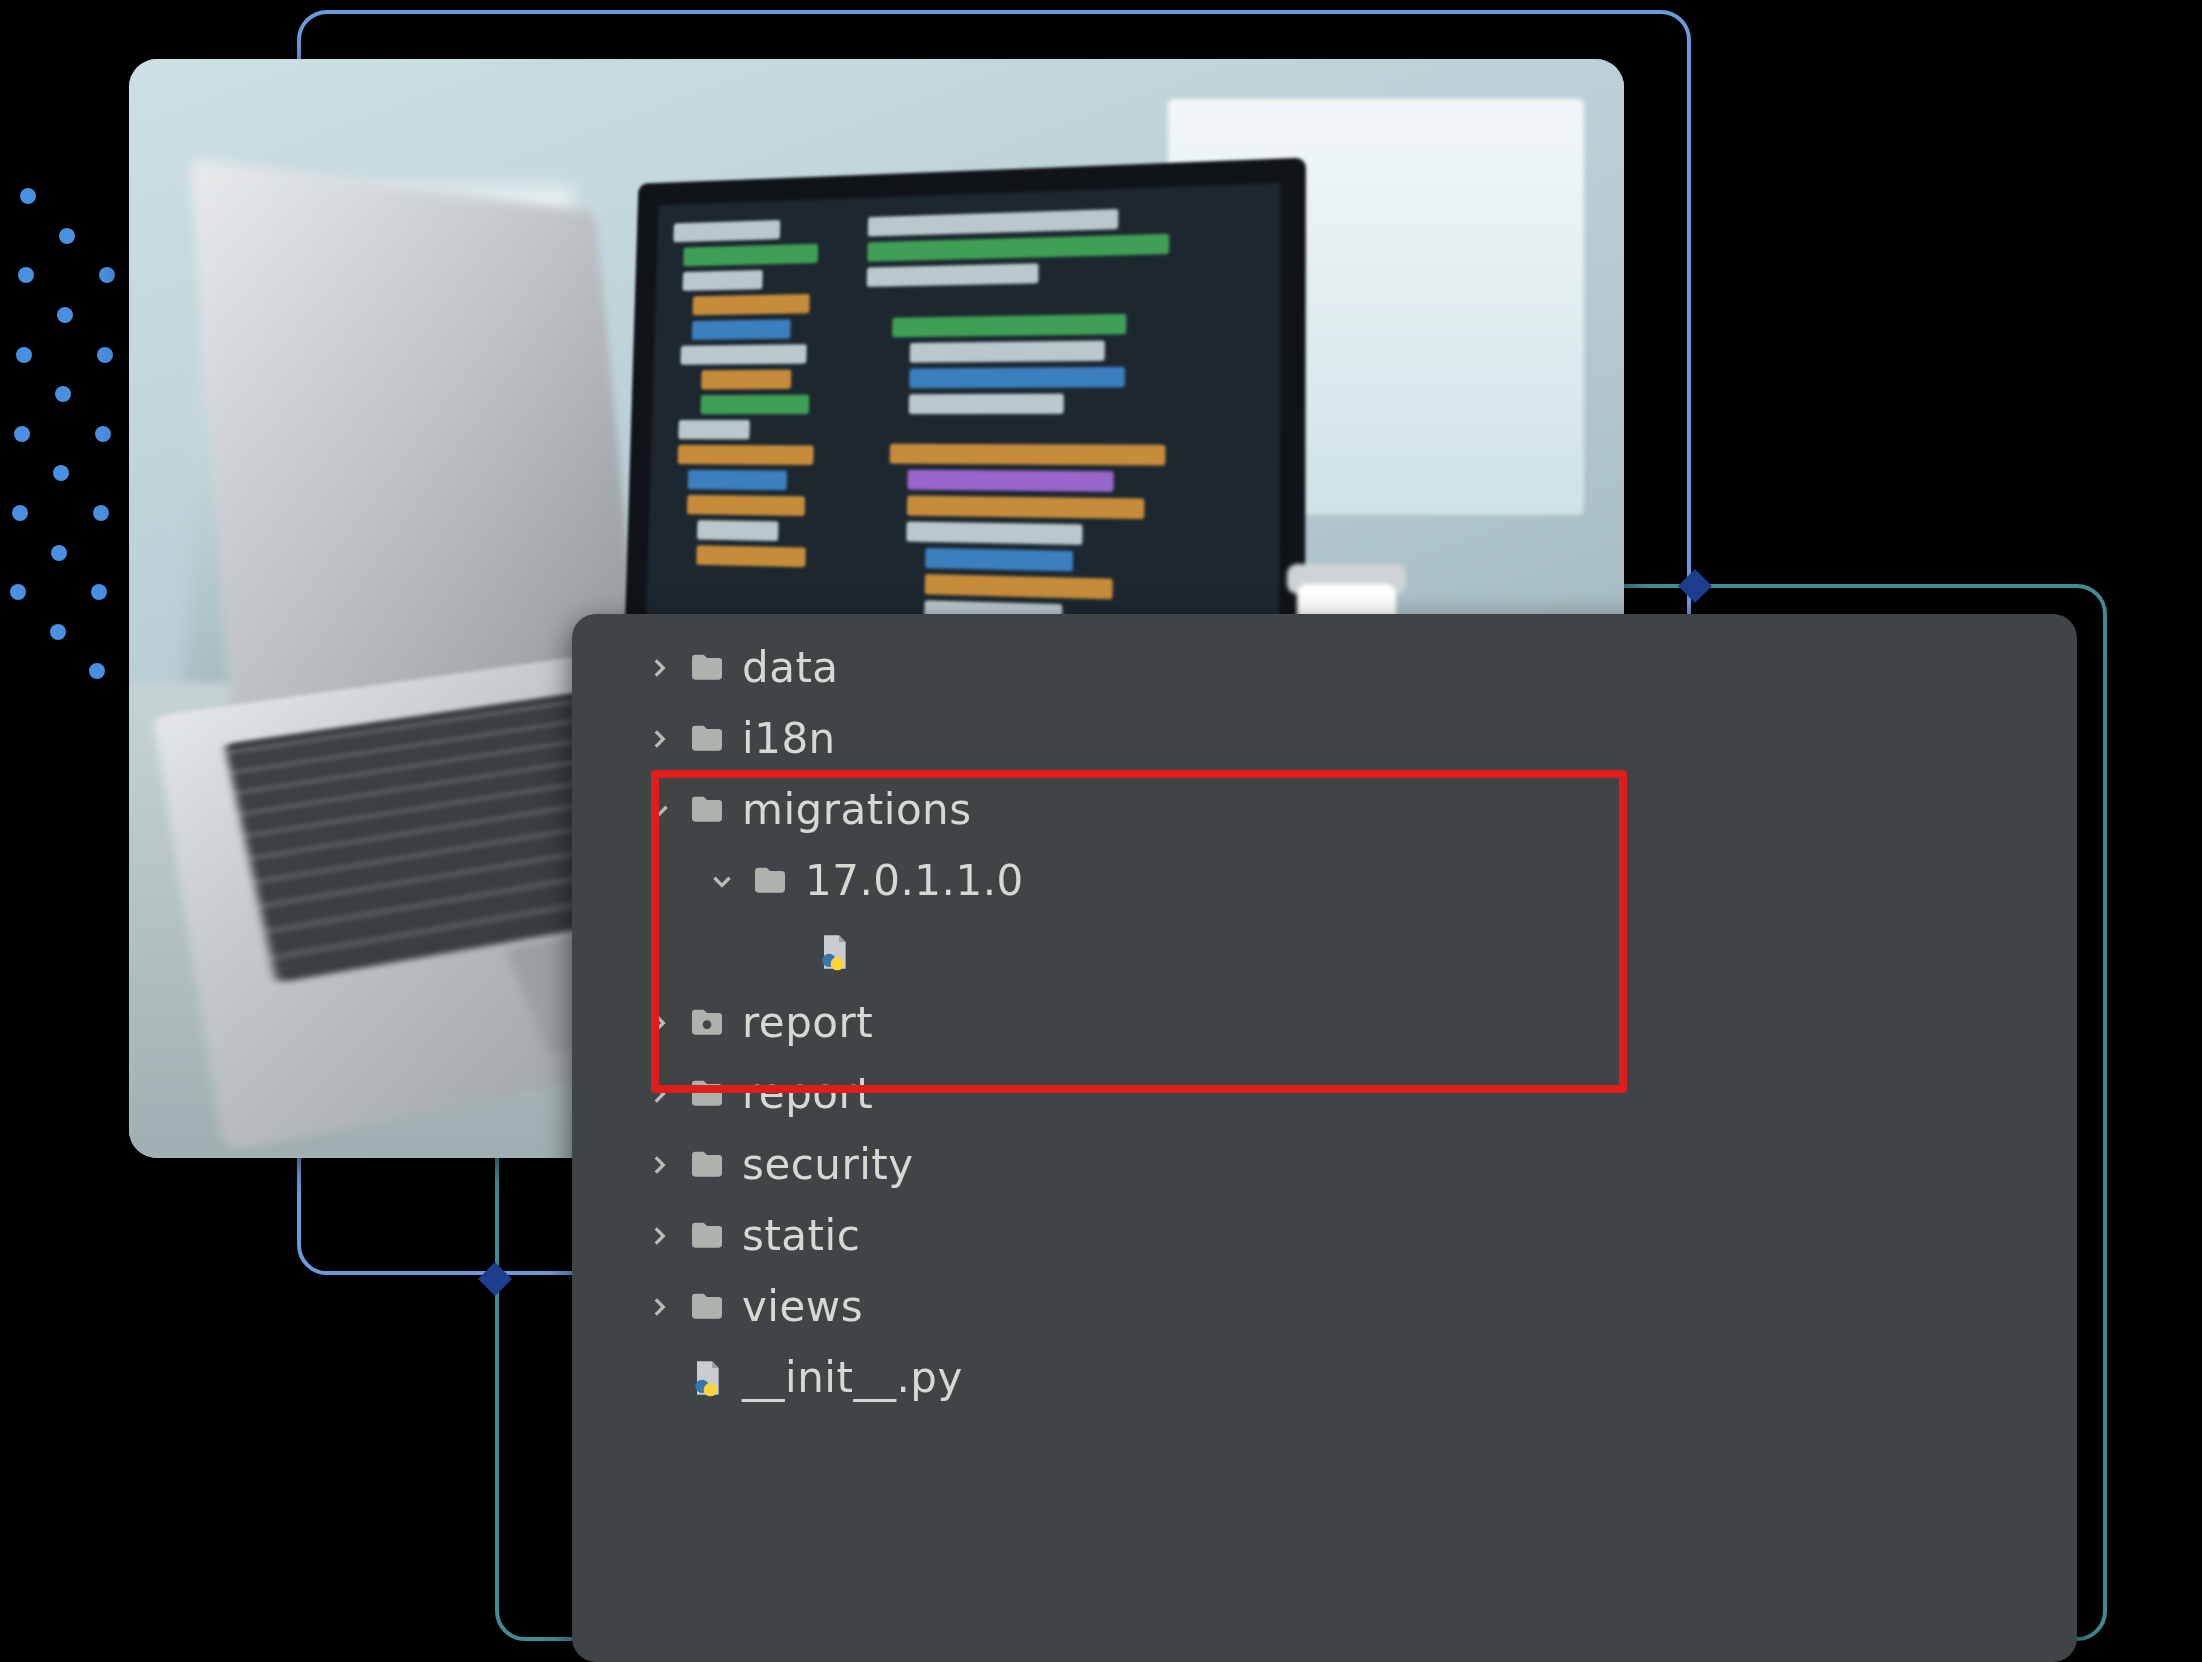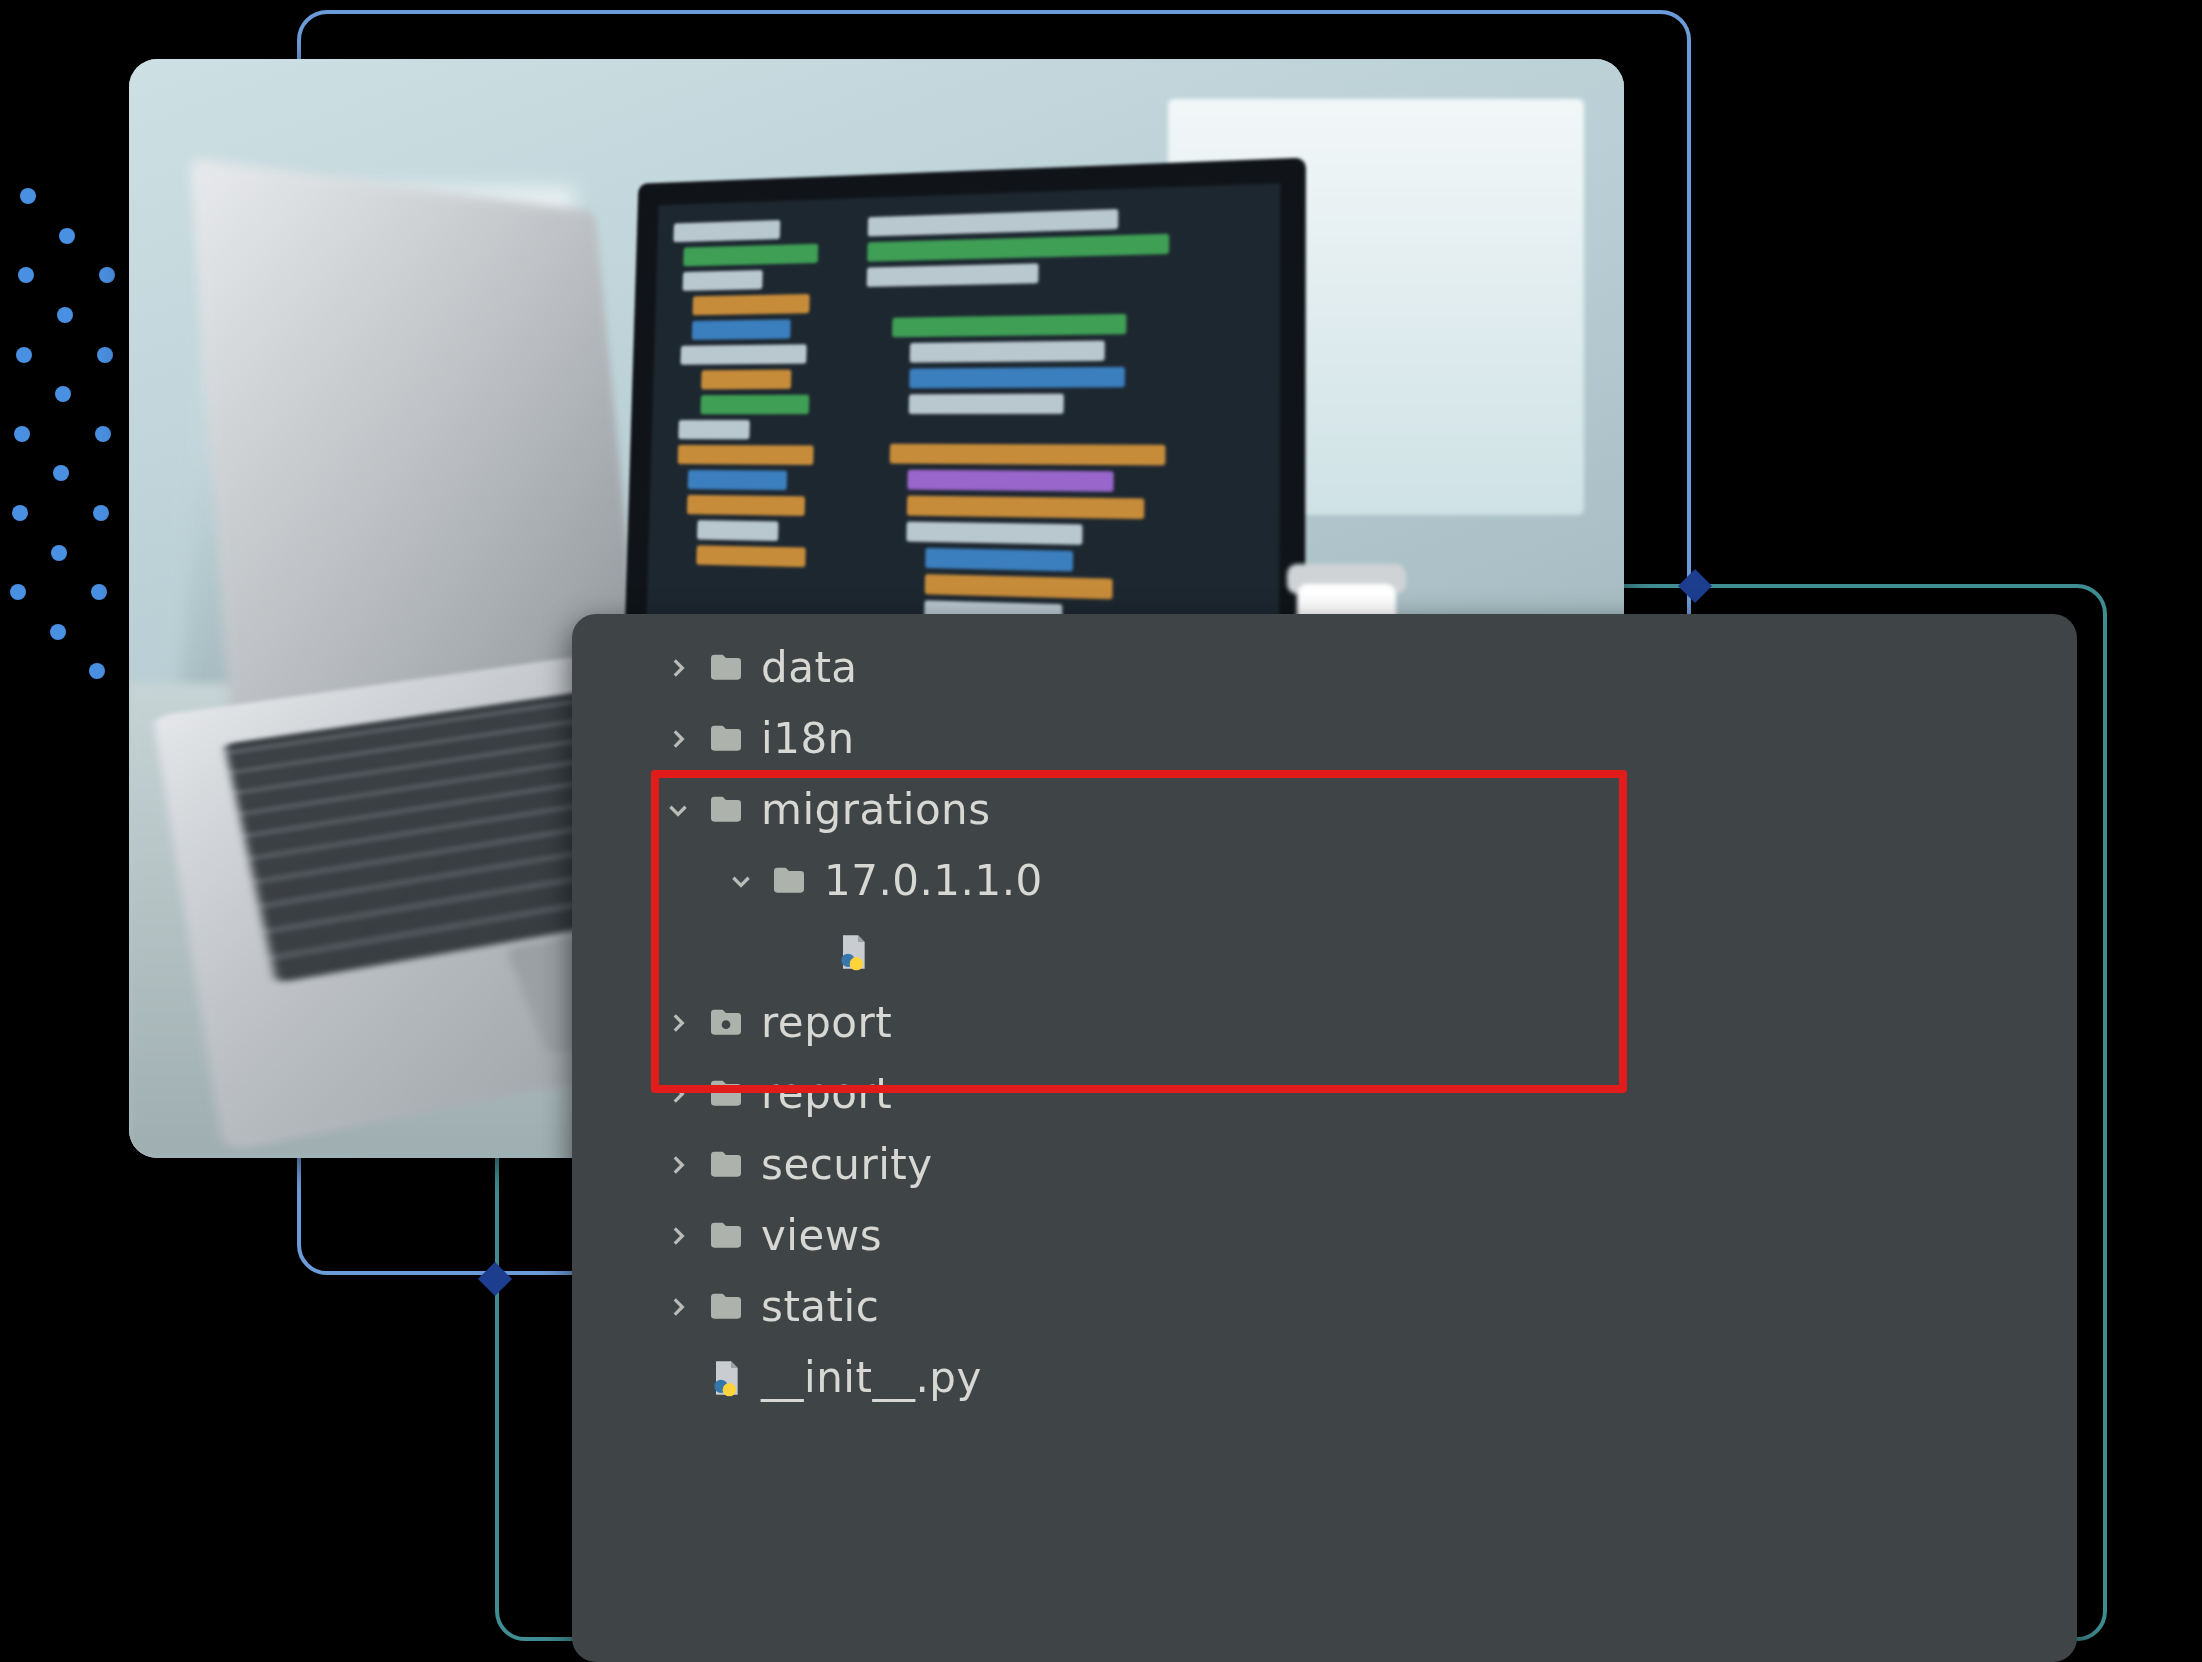--- a/index.html
+++ b/index.html
@@ -28,21 +28,21 @@
   .laptop .base{position:absolute;inset:0;background:linear-gradient(135deg,#e5e7ea 0%,#7f868c 100%);border-radius:20px;}
   .laptop .kb{position:absolute;left:69px;top:79px;right:69px;bottom:198px;background:repeating-linear-gradient(0deg,#2c3136 0 34px,#575d62 34px 40px),repeating-linear-gradient(90deg,#2c3136 0 53px,#575d62 53px 59px);border-radius:10px;opacity:.9;}
   .laptop .tp{position:absolute;left:277px;bottom:40px;width:257px;height:149px;background:#9aa0a4;border-radius:10px;}
   .laptop-lid{position:absolute;left:50px;top:119px;width:515px;height:634px;transform:perspective(1782px) rotateY(38deg) rotateX(8deg);background:linear-gradient(135deg,#e8eaec 0%,#888e93 100%);border-radius:14px;filter:blur(6px);}
   
   .cup{position:absolute;left:1158px;top:495px;width:119px;height:158px;}
   .cup .body{position:absolute;left:10px;top:30px;width:99px;height:129px;background:#fff;border-radius:10px 10px 14px 14px;filter:blur(2px);}
   .cup .lid{position:absolute;left:0;top:10px;width:119px;height:30px;background:#cfd3d5;border-radius:10px;filter:blur(2px);}
   
   .tree-panel{position:absolute;left:572px;top:614px;width:1505px;height:1030px;background:#3f4547;border-radius:24px;padding-top:18px;color:#d7d7d3;font-size:42px;line-height:1.0;box-shadow:0 10px 30px rgba(0,0,0,.6);}
-  .tree-row{display:flex;align-items:center;height:71px;padding-left:78px;gap:15px;cursor:default;}
+  .tree-row{display:flex;align-items:center;height:71px;padding-left:59px;gap:15px;cursor:default;}
   .tree-row .indent{display:inline-block;}
   .chev{width:26px;height:26px;display:inline-flex;align-items:center;justify-content:center;}
   .chev svg{width:26px;height:26px;stroke:#b9bcb8;stroke-width:3;fill:none;}
   .chev.blank{visibility:hidden;}
   .ic{width:40px;height:40px;display:inline-flex;align-items:center;justify-content:center;}
   .ic svg{width:40px;height:40px;}
   .lbl{color:#d7d7d3;letter-spacing:0.5px;}
   
   .hl{position:absolute;border:8px solid #e21b1b;border-radius:4px;pointer-events:none;}
 </style>
@@ -265,36 +265,36 @@
     <span class="chev">
         <svg viewBox="0 0 24 24">
           <polyline points="9 5 16 12 9 19"></polyline>
         </svg>
       </span>
     <span class="ic">
         <svg viewBox="0 0 24 24">
           <path fill="#aeb2ac" d="M3 6a2 2 0 0 1 2-2h5l2 2h7a2 2 0 0 1 2 2v9a2 2 0 0 1-2 2H5a2 2 0 0 1-2-2z"></path>
         </svg>
       </span>
+    <span class="lbl">static</span>
+  </div>
+
+  <div class="tree-row">
+    <span class="indent" style="width:0px;"></span>
+    <span class="chev">
+        <svg viewBox="0 0 24 24">
+          <polyline points="9 5 16 12 9 19"></polyline>
+        </svg>
+      </span>
+    <span class="ic">
+        <svg viewBox="0 0 24 24">
+          <path fill="#aeb2ac" d="M3 6a2 2 0 0 1 2-2h5l2 2h7a2 2 0 0 1 2 2v9a2 2 0 0 1-2 2H5a2 2 0 0 1-2-2z"></path>
+        </svg>
+      </span>
     <span class="lbl">views</span>
-  </div>
-
-  <div class="tree-row">
-    <span class="indent" style="width:0px;"></span>
-    <span class="chev">
-        <svg viewBox="0 0 24 24">
-          <polyline points="9 5 16 12 9 19"></polyline>
-        </svg>
-      </span>
-    <span class="ic">
-        <svg viewBox="0 0 24 24">
-          <path fill="#aeb2ac" d="M3 6a2 2 0 0 1 2-2h5l2 2h7a2 2 0 0 1 2 2v9a2 2 0 0 1-2 2H5a2 2 0 0 1-2-2z"></path>
-        </svg>
-      </span>
-    <span class="lbl">static</span>
   </div>
 
   <div class="tree-row">
     <span class="indent" style="width:0px;"></span>
     <span class="chev blank">
         <svg viewBox="0 0 24 24"></svg>
       </span>
     <span class="ic">
         <svg viewBox="0 0 24 24">
           <path fill="#c9ccd0" d="M6 2h9l4 4v16H6z"></path>

